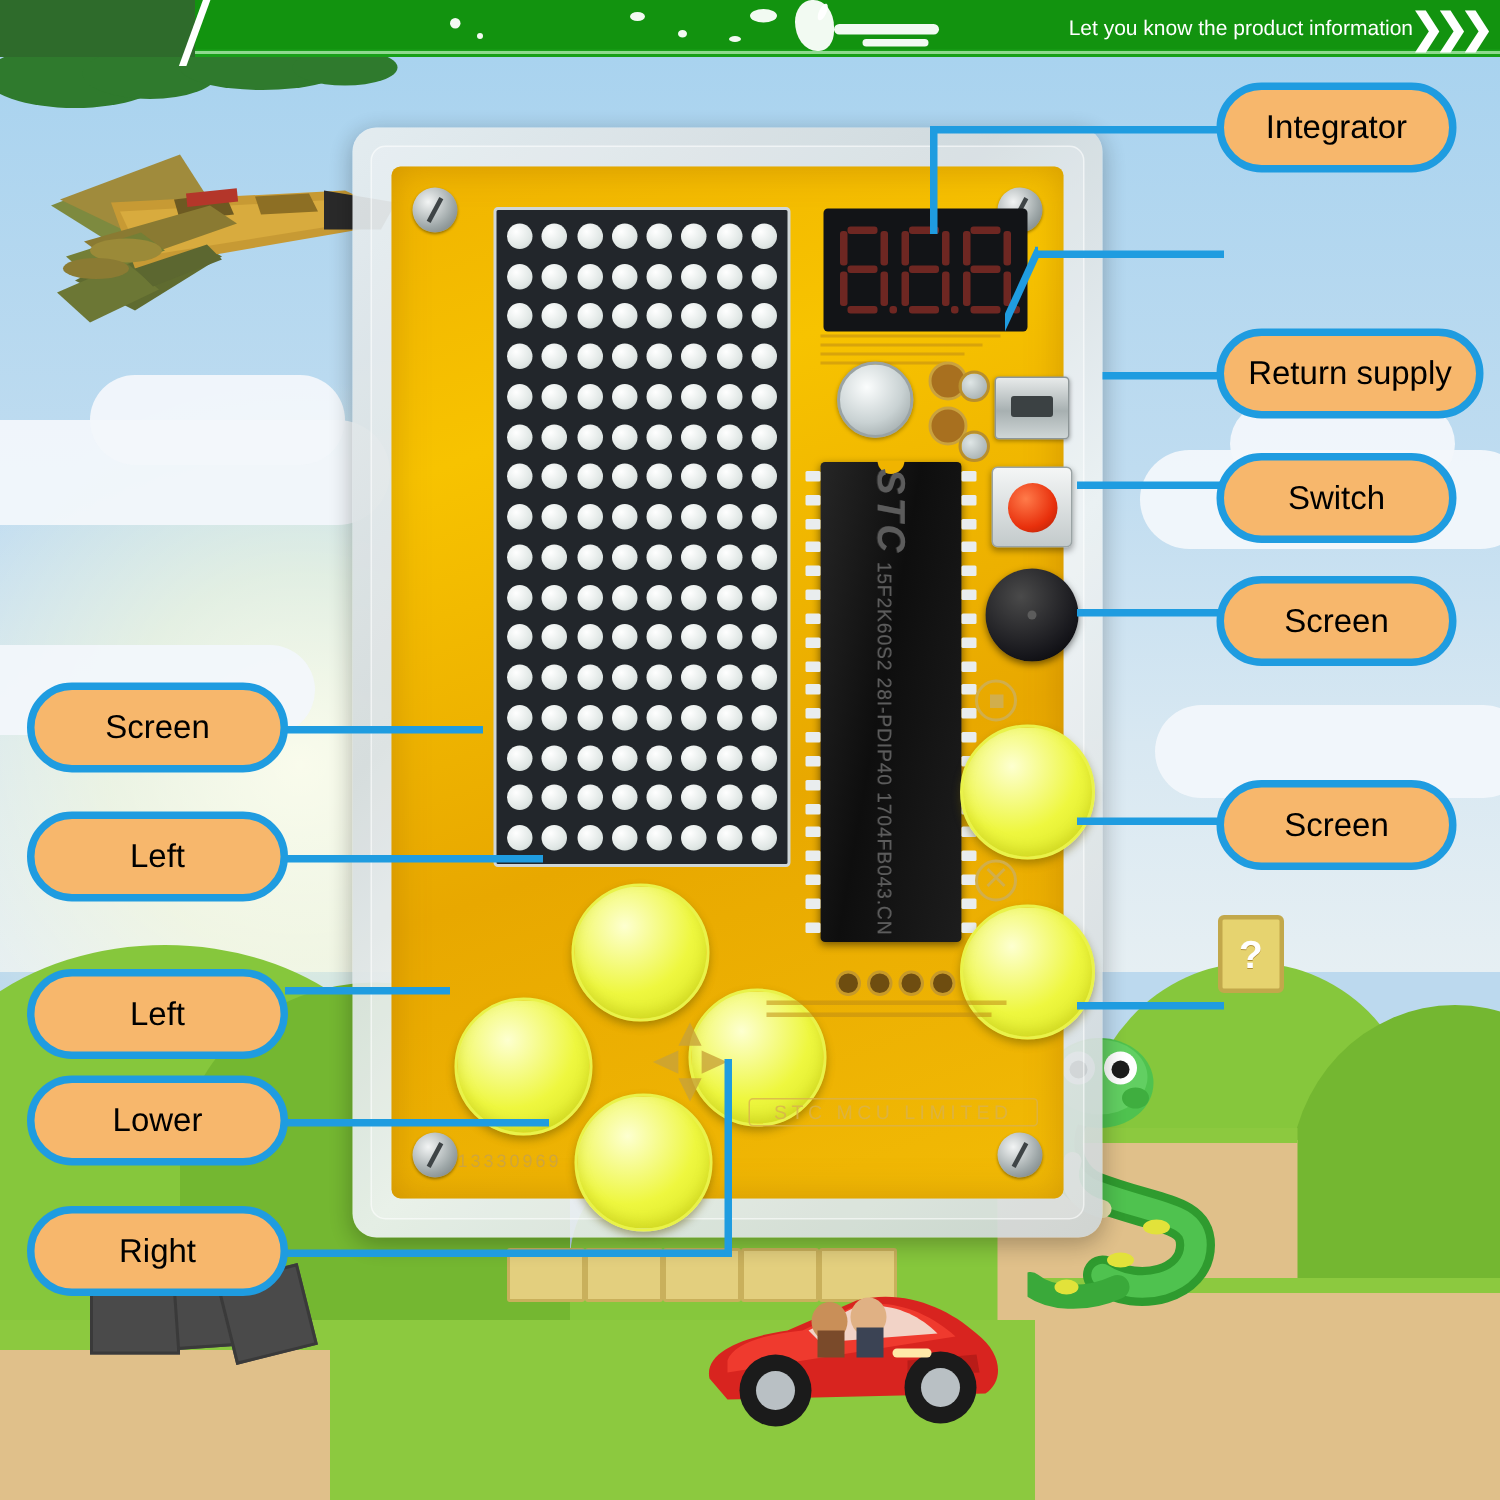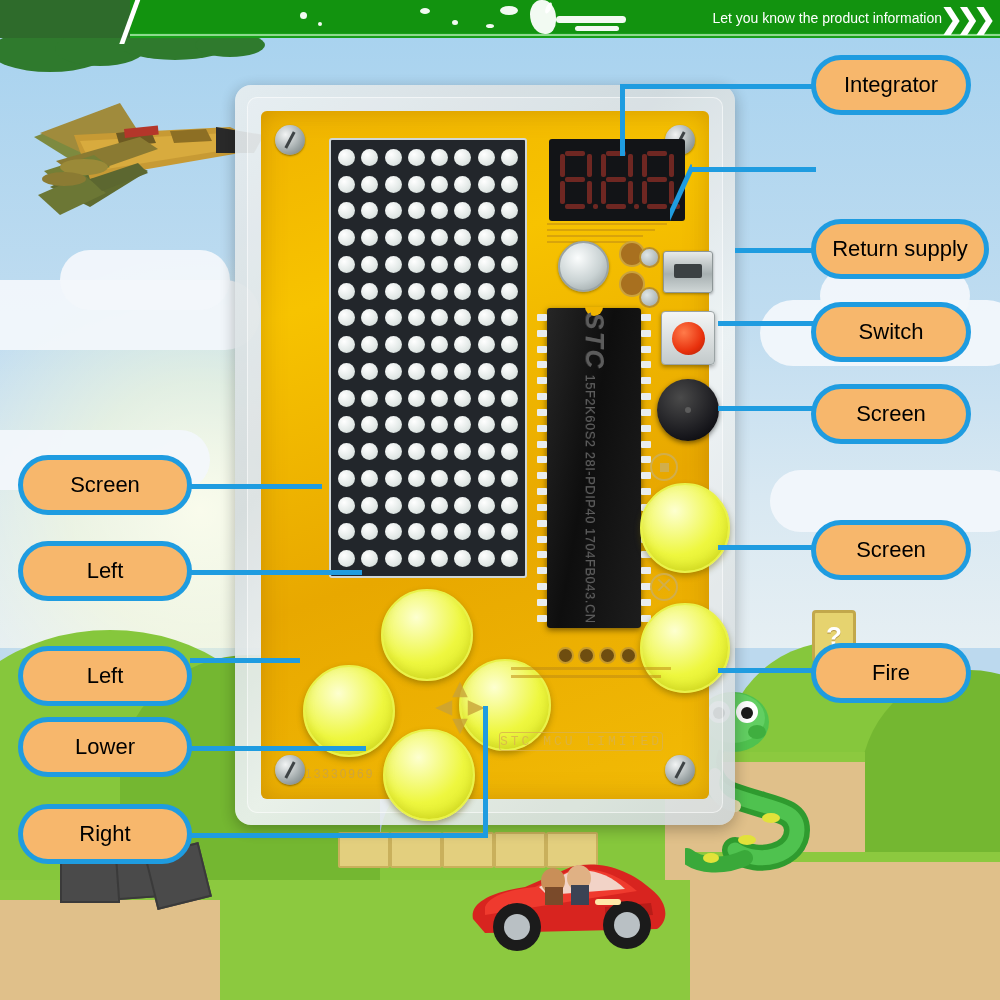--- a/index.html
+++ b/index.html
@@ -140,21 +140,21 @@
     display:flex;align-items:center;justify-content:center;}
   .silkbox i{display:block;width:9px;height:9px;background:#d1ae4c;}
   .silkx{position:absolute;width:24px;height:24px;border:2px solid #d1ae4c;border-radius:50%;}
   .silkx:before,.silkx:after{content:"";position:absolute;left:50%;top:2px;width:2px;height:16px;
     background:#d1ae4c;}
   .silkx:before{transform:translateX(-50%) rotate(45deg);}
   .silkx:after{transform:translateX(-50%) rotate(-45deg);}
   .arrowsilk{position:absolute;width:0;height:0;}
   .board-code{position:absolute;left:44px;bottom:18px;color:#cfa53c;font-size:12px;letter-spacing:2px;}
   .board-brand{position:absolute;left:238px;bottom:48px;color:#d9b24e;font-size:13px;
-    letter-spacing:3px;border:1px solid #d9b24e;padding:1px 0;border-radius:3px;opacity:.8;font-family:Liberation Mono, monospace;}
+    letter-spacing:3px;border:1px solid #d9b24e;padding:1px 16px;border-radius:3px;opacity:.8;}
   .trace{position:absolute;background:#c08c14;opacity:.55;}
   .hdrpins{position:absolute;display:flex;gap:4px;}
   .hdrpins b{display:block;width:13px;height:13px;border-radius:50%;
     background:#6e4d10;border:2px solid #c79a2a;}
 
   
   .callout{position:absolute;background:#f7b76c;border:5px solid #1f9ce0;border-radius:34px;
     display:flex;align-items:center;justify-content:center;z-index:50;
     color:#000000;font-size:22px;box-sizing:border-box;}
   .lead{position:absolute;background:#1f9ce0;z-index:45;}
@@ -835,23 +835,20 @@
   </div>
   <div class="callout" style="left:811px;top:302px;width:160px;height:60px;">
     <span>Switch</span>
   </div>
   <div class="callout" style="left:811px;top:384px;width:160px;height:60px;">
     <span>Screen</span>
   </div>
   <div class="callout" style="left:811px;top:520px;width:160px;height:60px;">
     <span>Screen</span>
   </div>
-  <div class="callout" style="left:811px;top:643px;width:160px;height:60px;">
-    <span>Fire</span>
-  </div>
 
   <div class="callout" style="left:18px;top:455px;width:174px;height:60px;">
     <span>Screen</span>
   </div>
   <div class="callout" style="left:18px;top:541px;width:174px;height:60px;">
     <span>Left</span>
   </div>
   <div class="callout" style="left:18px;top:646px;width:174px;height:60px;">
     <span>Left</span>
   </div>

